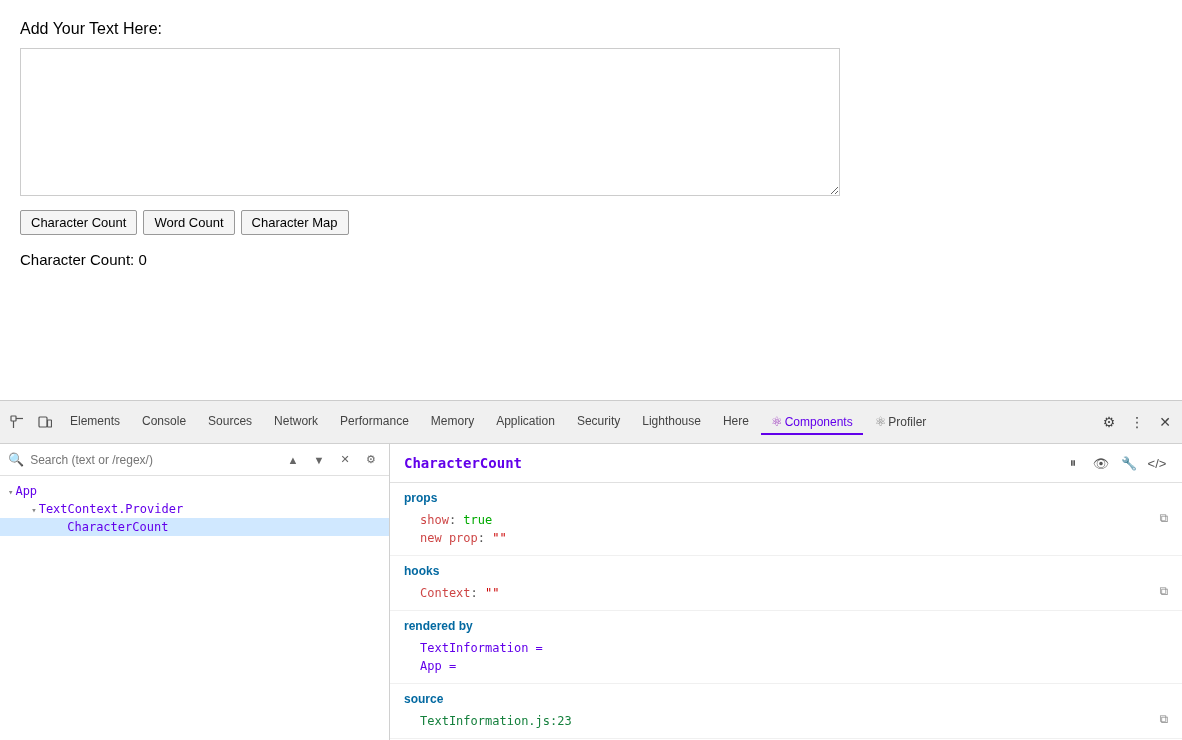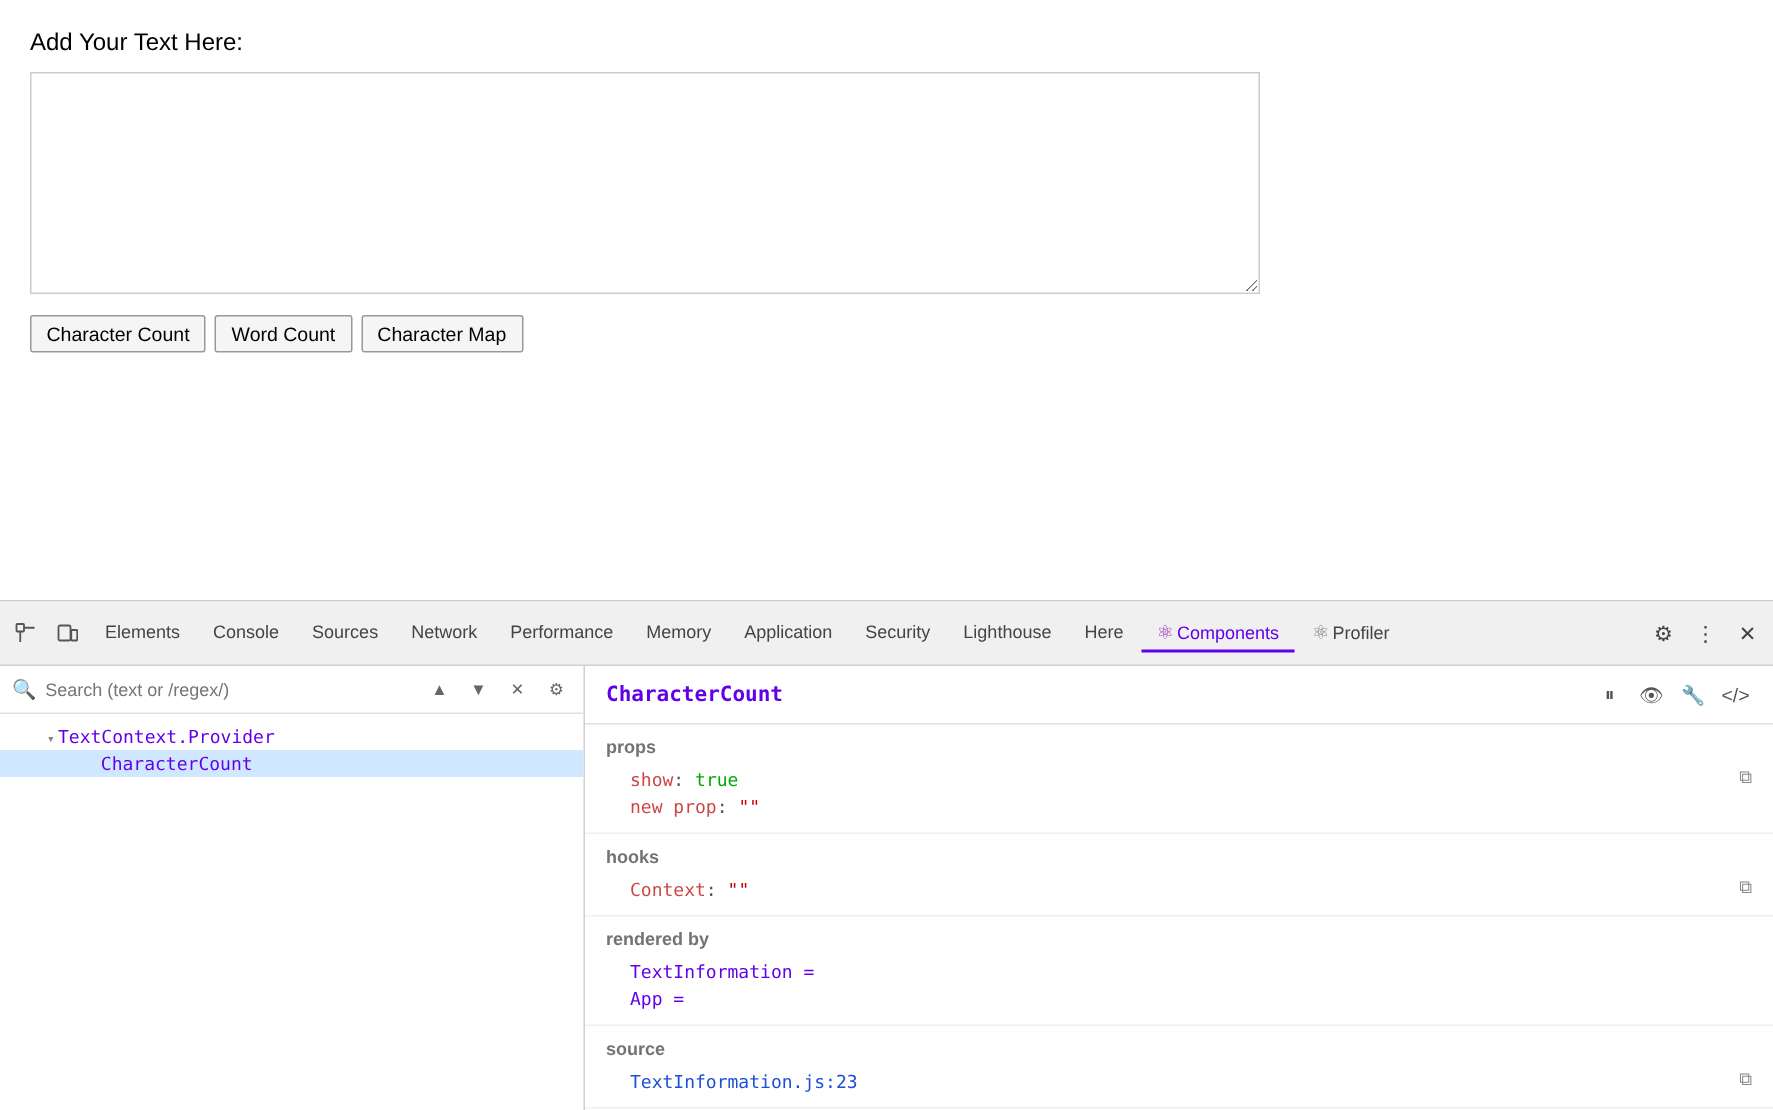--- a/index.html
+++ b/index.html
@@ -220,40 +220,40 @@
     }
 
     .props-section {
       padding: 8px 14px;
       border-bottom: 1px solid #f0f0f0;
     }
 
     .props-section-title {
       font-size: 12px;
       font-weight: bold;
-      color: #737373;
+      color: #0369a1;
       margin-bottom: 6px;
     }
 
     .prop-row {
       font-size: 12px;
       font-family: monospace;
       padding: 2px 0 2px 16px;
       color: #333;
     }
 
     .prop-key { color: #b00b; }
     .prop-colon { color: #555; }
     .prop-value-true { color: #0a0; }
     .prop-value-str { color: #c00; }
 
     .source-text {
       font-size: 12px;
       font-family: monospace;
-      color: #1d4ed8;
+      color: #15803d;
       padding: 2px 0 2px 16px;
     }
 
     .copy-icon-btn {
       float: right;
       cursor: pointer;
       font-size: 12px;
       color: #888;
       border: none;
       background: none;
@@ -263,20 +263,21 @@
 <body>
 
 <div id="app-area">
   <div id="app-label">Add Your Text Here:</div>
   <textarea id="text-input" style=""></textarea>
   <div id="button-row">
     <button class="app-button">Character Count</button>
     <button class="app-button">Word Count</button>
     <button class="app-button">Character Map</button>
   </div>
+  <div id="char-count-display">Character Count: 0</div>
 </div>
 
 <div id="devtools">
 
   <div id="devtools-topbar">
     <button class="dt-icon-btn" title="Inspect">
       <svg width="14" height="14" viewBox="0 0 14 14" fill="none">
           <rect x="1" y="1" width="5" height="5" rx="0.5" stroke="#555" stroke-width="1.2"></rect>
           <line x1="6" y1="3.5" x2="13" y2="3.5" stroke="#555" stroke-width="1.2"></line>
           <line x1="3.5" y1="6" x2="3.5" y2="13" stroke="#555" stroke-width="1.2"></line>
@@ -321,20 +322,23 @@
         <span class="search-icon-span">🔍</span>
         <input type="text" placeholder="Search (text or /regex/)" style="">
         <button class="search-nav-btn">▲</button>
         <button class="search-nav-btn">▼</button>
         <button class="search-nav-btn">✕</button>
         <button class="search-nav-btn">⚙</button>
       </div>
 
       <div id="component-tree">
         <div class="tree-item">
+          <span class="tree-triangle">▾</span><span class="tree-component">App</span>
+        </div>
+        <div class="tree-item">
           <span class="indent" style="display:inline-block;width:16px"></span>
           <span class="tree-triangle">▾</span><span class="tree-component">TextContext.Provider</span>
         </div>
         <div class="tree-item selected">
           <span class="indent" style="display:inline-block;width:52px"></span>
           <span class="tree-component">CharacterCount</span>
         </div>
       </div>
     </div>
 

